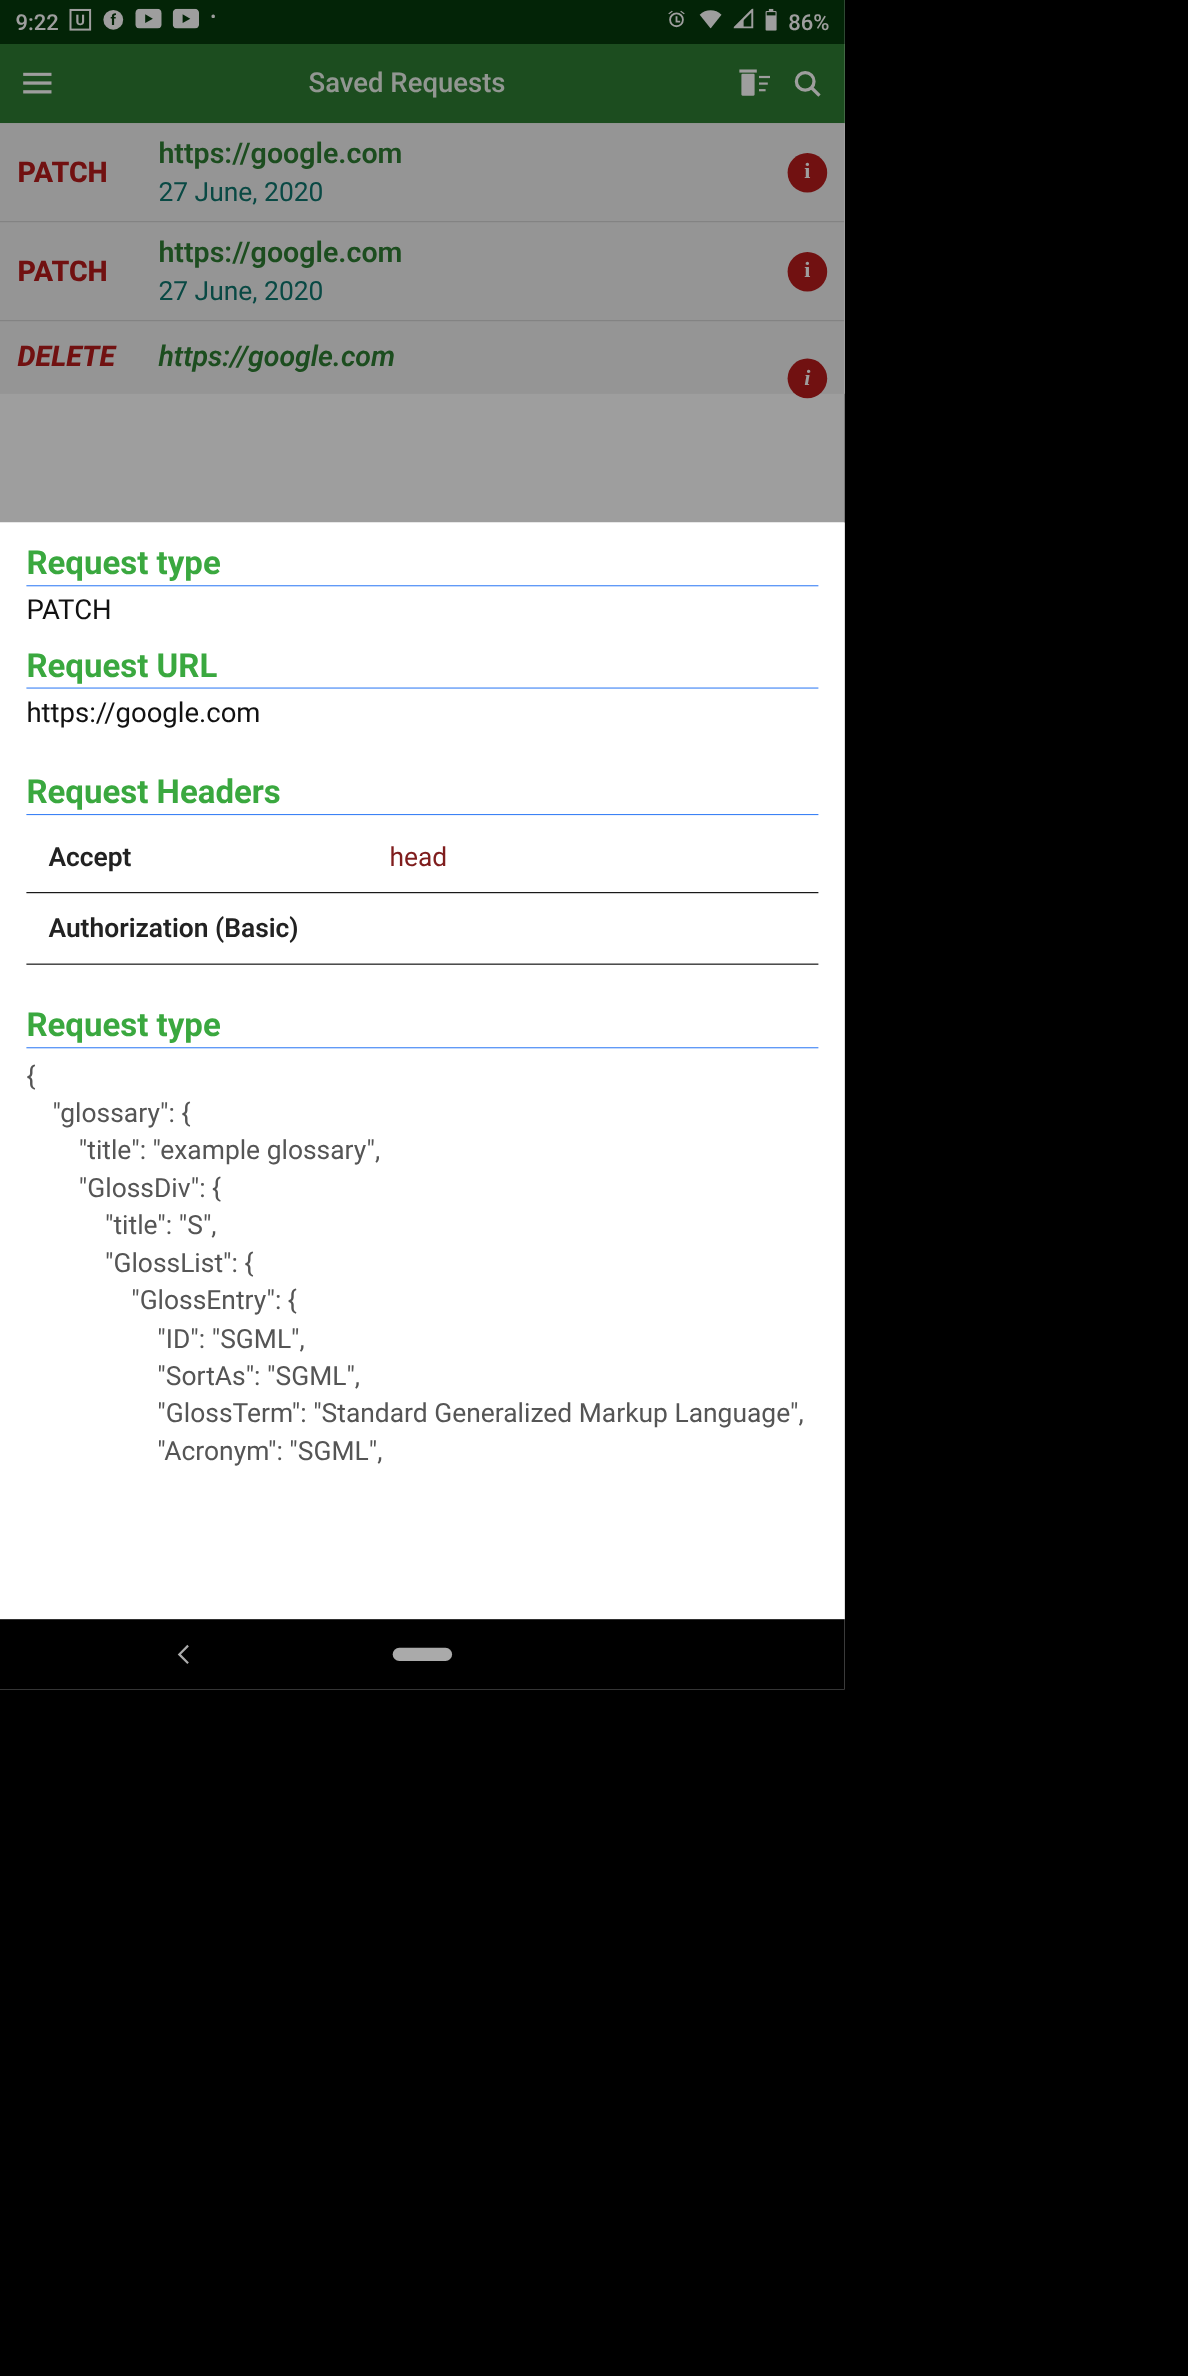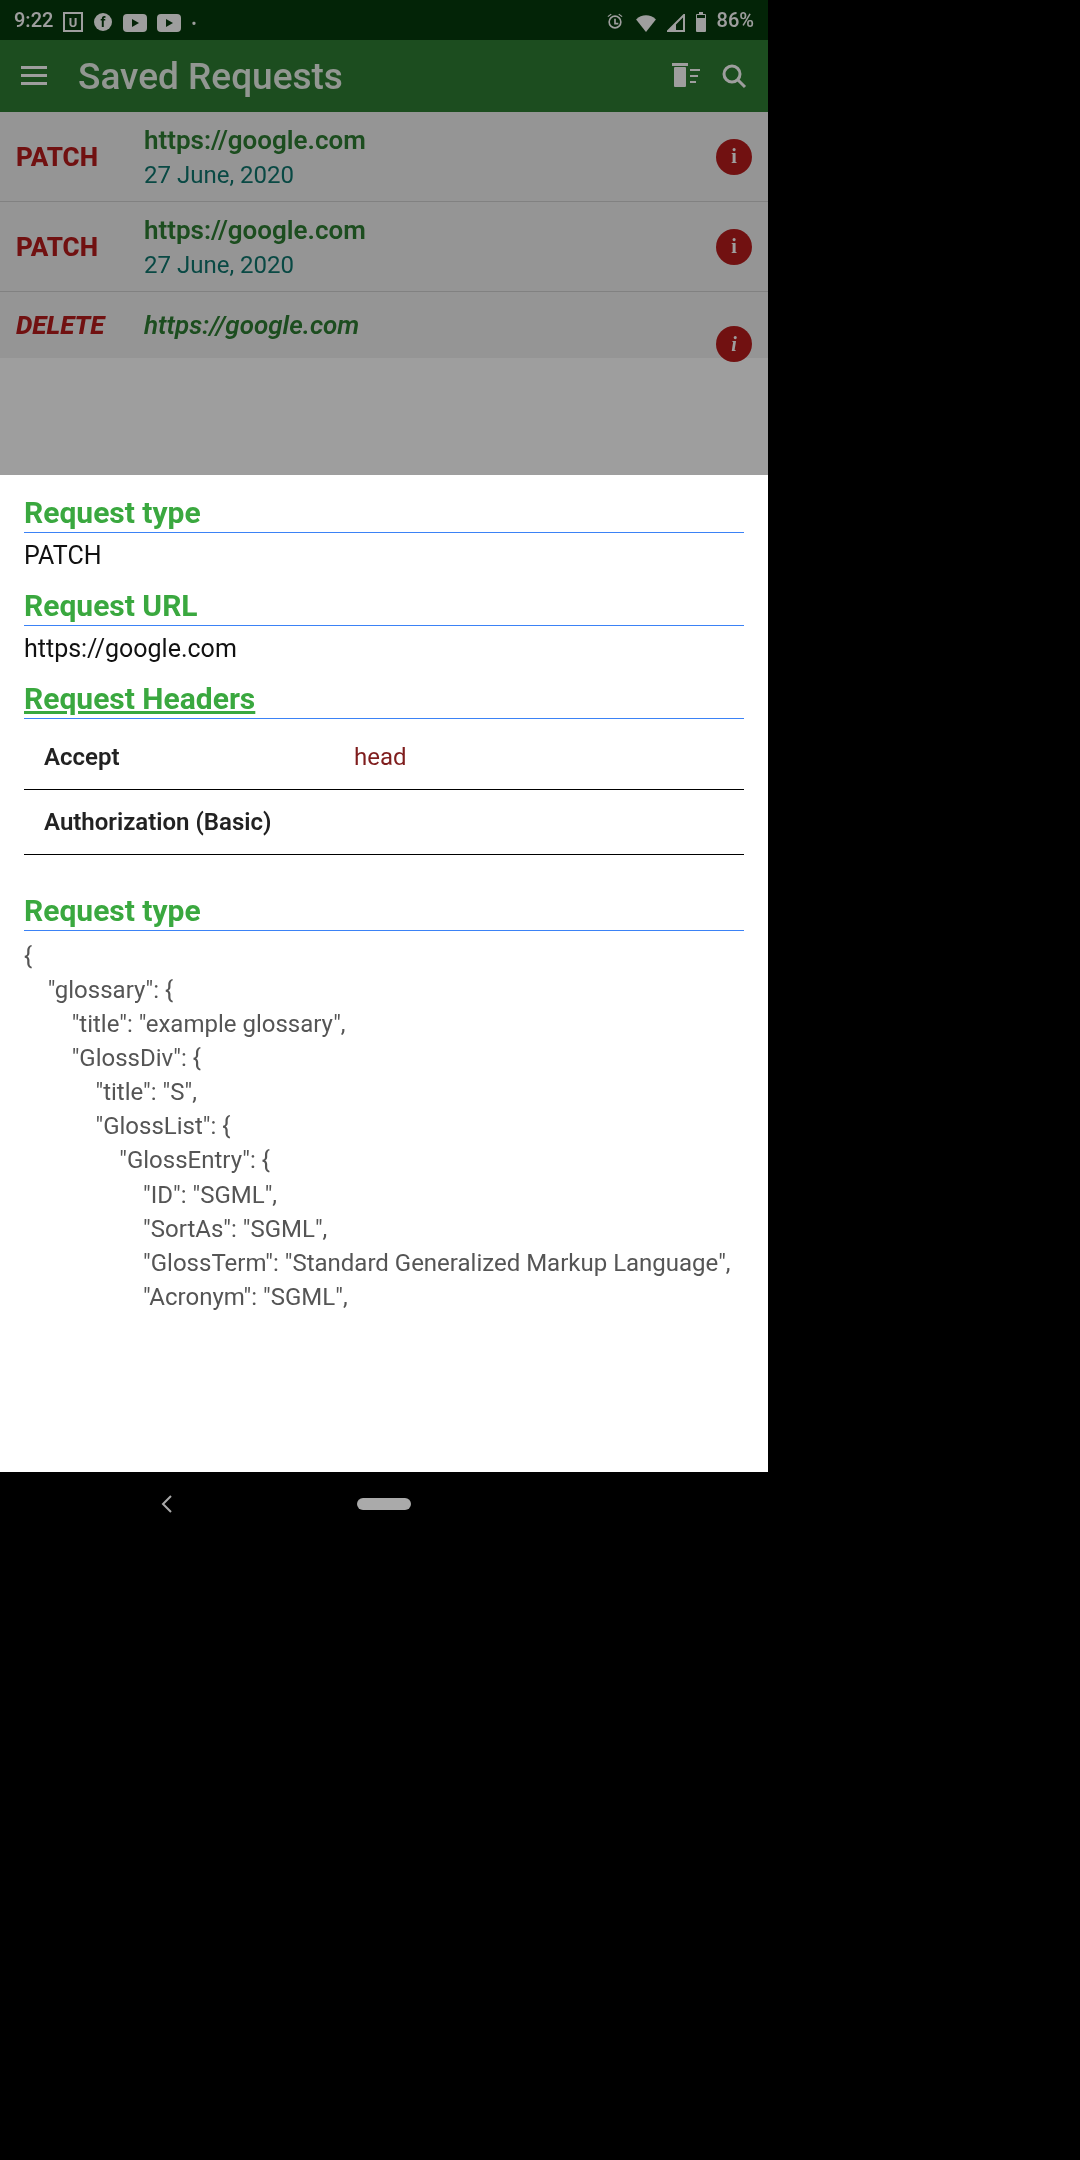--- a/index.html
+++ b/index.html
@@ -6,32 +6,32 @@
   html, body { width: 768px; height: 1536px; font-family: Roboto, Arial, sans-serif; background: #000; overflow: hidden; }
 
   .screen { width: 768px; height: 1536px; position: relative; background: #fff; }
 
   
   .statusbar {
     height: 40px; background: #063b0c; color: #fff;
     display: flex; justify-content: space-between; align-items: center;
     padding: 0 14px; font-size: 20px; font-weight: 500;
   }
-  .statusbar .left, .statusbar .right { display: flex; align-items: flex-end; gap: 10px; }
+  .statusbar .left, .statusbar .right { display: flex; align-items: flex-start; gap: 10px; }
   .statusbar .icon-slot { display: inline-flex; align-items: center; justify-content: center; }
 
   
   .appbar {
     height: 72px; background: #2e7d32; color: #fff;
     display: flex; align-items: center; padding: 0 10px;
   }
   .appbar .menu-btn, .appbar .trash-btn, .appbar .search-btn {
     width: 48px; height: 48px; display: flex; align-items: center; justify-content: center;
   }
-  .appbar .title { flex: 1; font-size: 37px; font-weight: 500; padding-left: 20px; color: #ecf4ec; }
+  .appbar .title { flex: 1; font-size: 25px; font-weight: 500; padding-left: 20px; color: #ecf4ec; text-align: center; }
 
   
   .list { background: #f1f1f1; }
   .row {
     display: flex; align-items: center; padding: 10px 16px;
     border-bottom: 1px solid #d0d0d0; min-height: 90px;
   }
   .row .method { width: 128px; font-size: 26px; font-weight: 800; color: #b71c1c; }
   .row .middle { flex: 1; display: flex; flex-direction: column; }
   .row .url { font-size: 26px; font-weight: 600; color: #2e7d32; }
@@ -206,21 +206,21 @@
 
   <div class="dim"></div>
 
   <div class="sheet">
     <div class="sect-title first">Request type</div>
     <div class="sect-value">PATCH</div>
 
     <div class="sect-title" style="">Request URL</div>
     <div class="sect-value">https://google.com</div>
 
-    <div class="sect-title" style="margin-top:18px;text-decoration:underline;">Request Headers</div>
+    <div class="sect-title" style="margin-top:40px;">Request Headers</div>
     <div class="headers-table">
       <div class="hrow">
         <div class="hkey">Accept</div>
         <div class="hval">head</div>
       </div>
       <div class="hrow">
         <div class="hkey">Authorization (Basic)</div>
       </div>
     </div>
 

